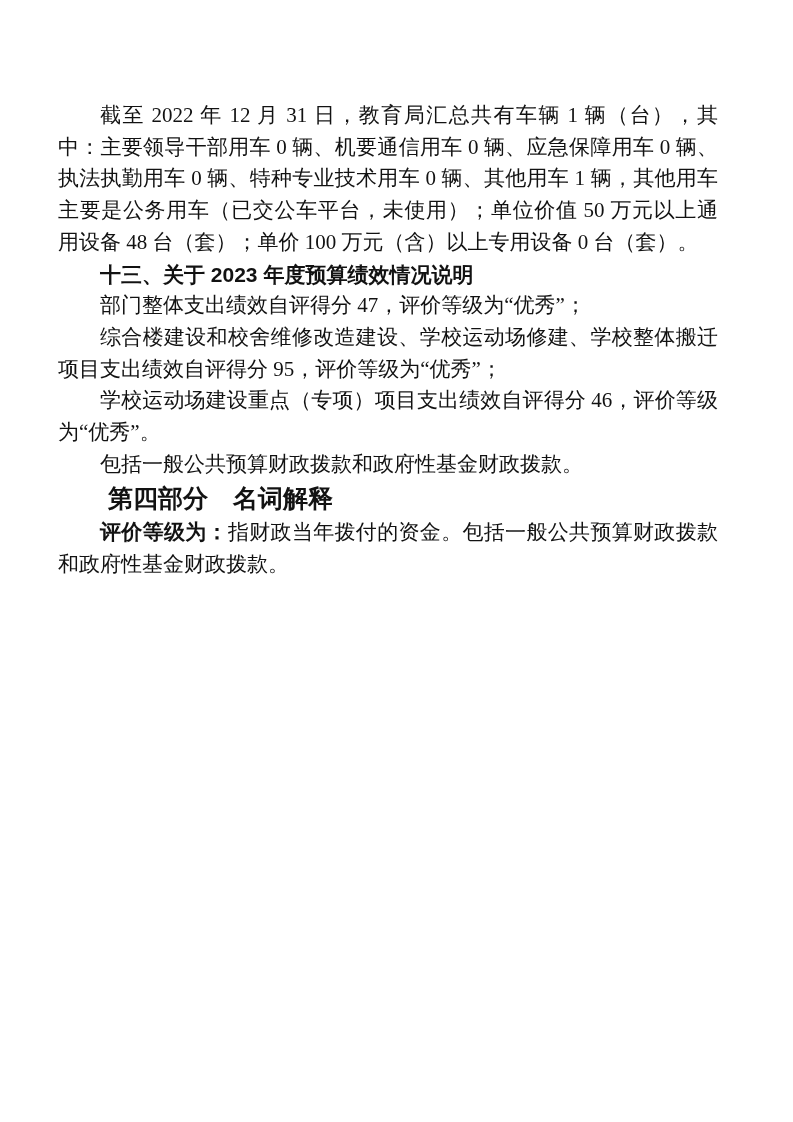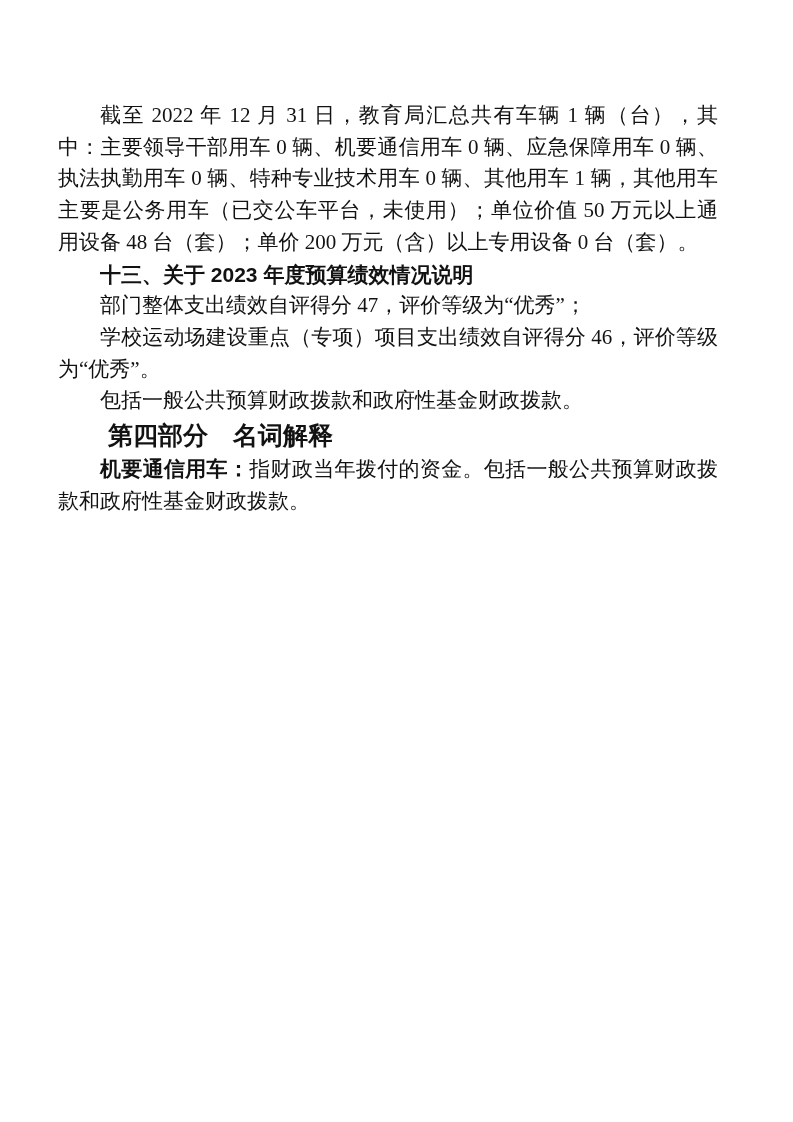--- a/index.html
+++ b/index.html
@@ -52,33 +52,34 @@
     font-weight: bold;
     font-family: "Liberation Sans", "DejaVu Sans", sans-serif;
   }
 </style>
 </head>
 <body>
 
 <div class="page">
   <div class="doc">
 
-    <p>截至 2022 年 12 月 31 日，教育局汇总共有车辆 1 辆（台），其中：主要领导干部用车 0 辆、机要通信用车 0 辆、应急保障用车 0 辆、执法执勤用车 0 辆、特种专业技术用车 0 辆、其他用车 1 辆，其他用车主要是公务用车（已交公车平台，未使用）；单位价值 50 万元以上通用设备 48 台（套）；单价 200 万元（含）以上专用设备 0 台（套）。</p>
+    <p>截至 2022 年 12 月 31 日，教育局汇总共有车辆 1 辆（台），其中：主要领导干部用车 0 辆、机要通信用车 0 辆、应急保障用车 0 辆、执法执勤用车 0 辆、特种专业技术用车 0 辆、其他用车 1 辆，其他用车主要是公务用车（已交公车平台，未使用）；单位价值 50 万元以上通用设备 48 台（套）；单价 100 万元（含）以上专用设备 0 台（套）。</p>
 
     <p class="sub-heading">十三、关于 2023 年度预算绩效情况说明</p>
 
 
     <p>部门整体支出绩效自评得分 47，评价等级为“优秀”；</p>
 
+    <p>综合楼建设和校舍维修改造建设、学校运动场修建、学校整体搬迁项目支出绩效自评得分 95，评价等级为“优秀”；</p>
 
     <p>学校运动场建设重点（专项）项目支出绩效自评得分 46，评价等级为“优秀”。</p>
 
     <p>包括一般公共预算财政拨款和政府性基金财政拨款。</p>
 
     <p class="part-heading">第四部分　名词解释</p>
 
     <p>
-      <span class="term-label">机要通信用车：</span><span>指财政当年拨付的资金。包括一般公共预算财政拨款和政府性基金财政拨款。</span>
+      <span class="term-label">评价等级为：</span><span>指财政当年拨付的资金。包括一般公共预算财政拨款和政府性基金财政拨款。</span>
     </p>
 
 
   </div>
 </div>
 
 </body></html>

